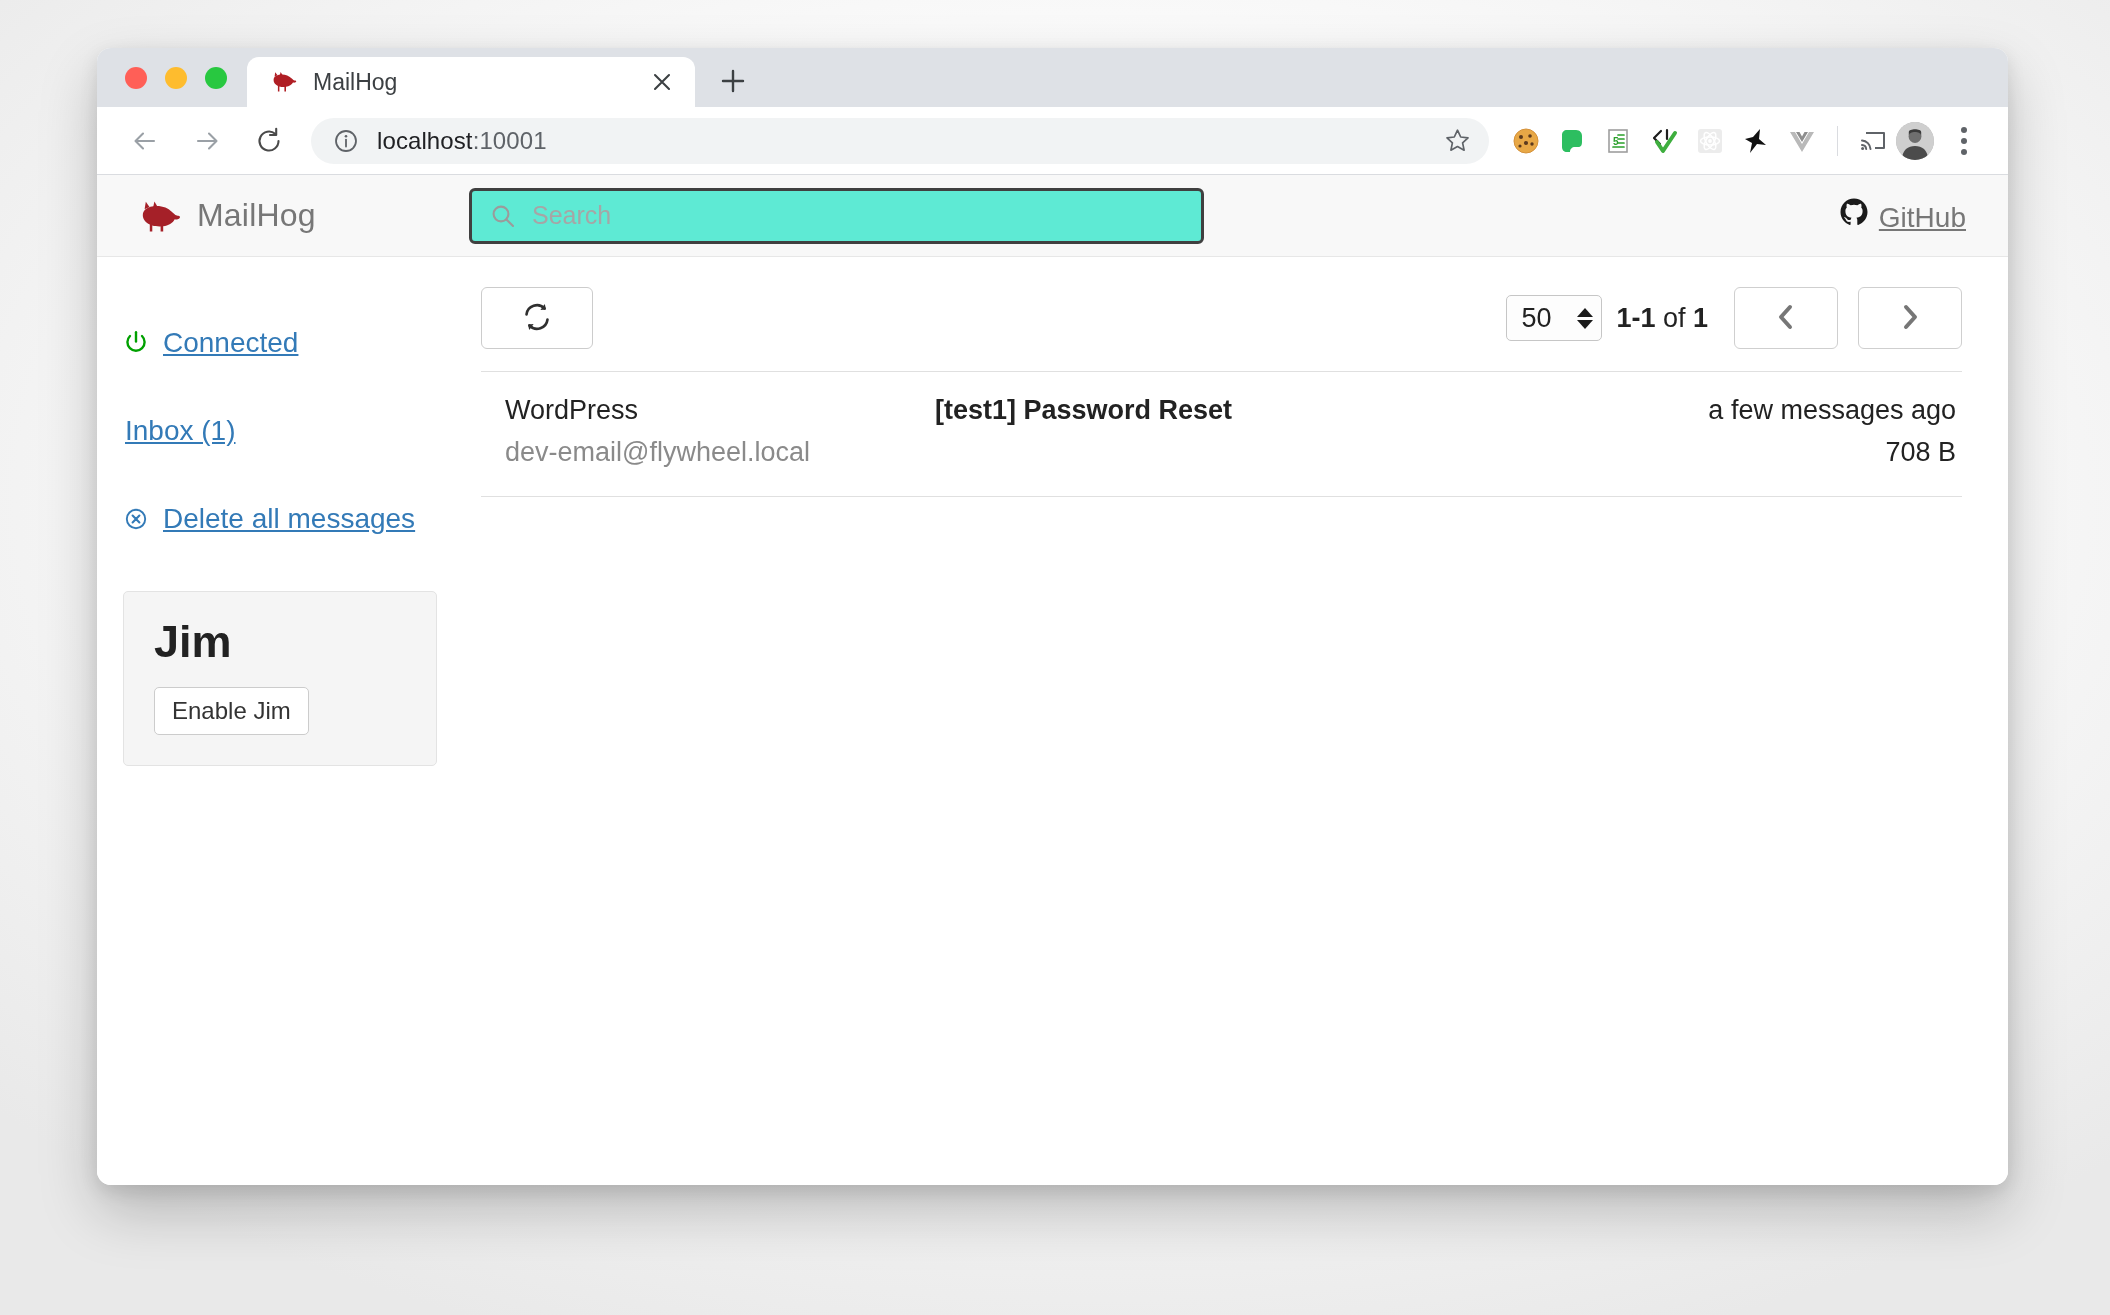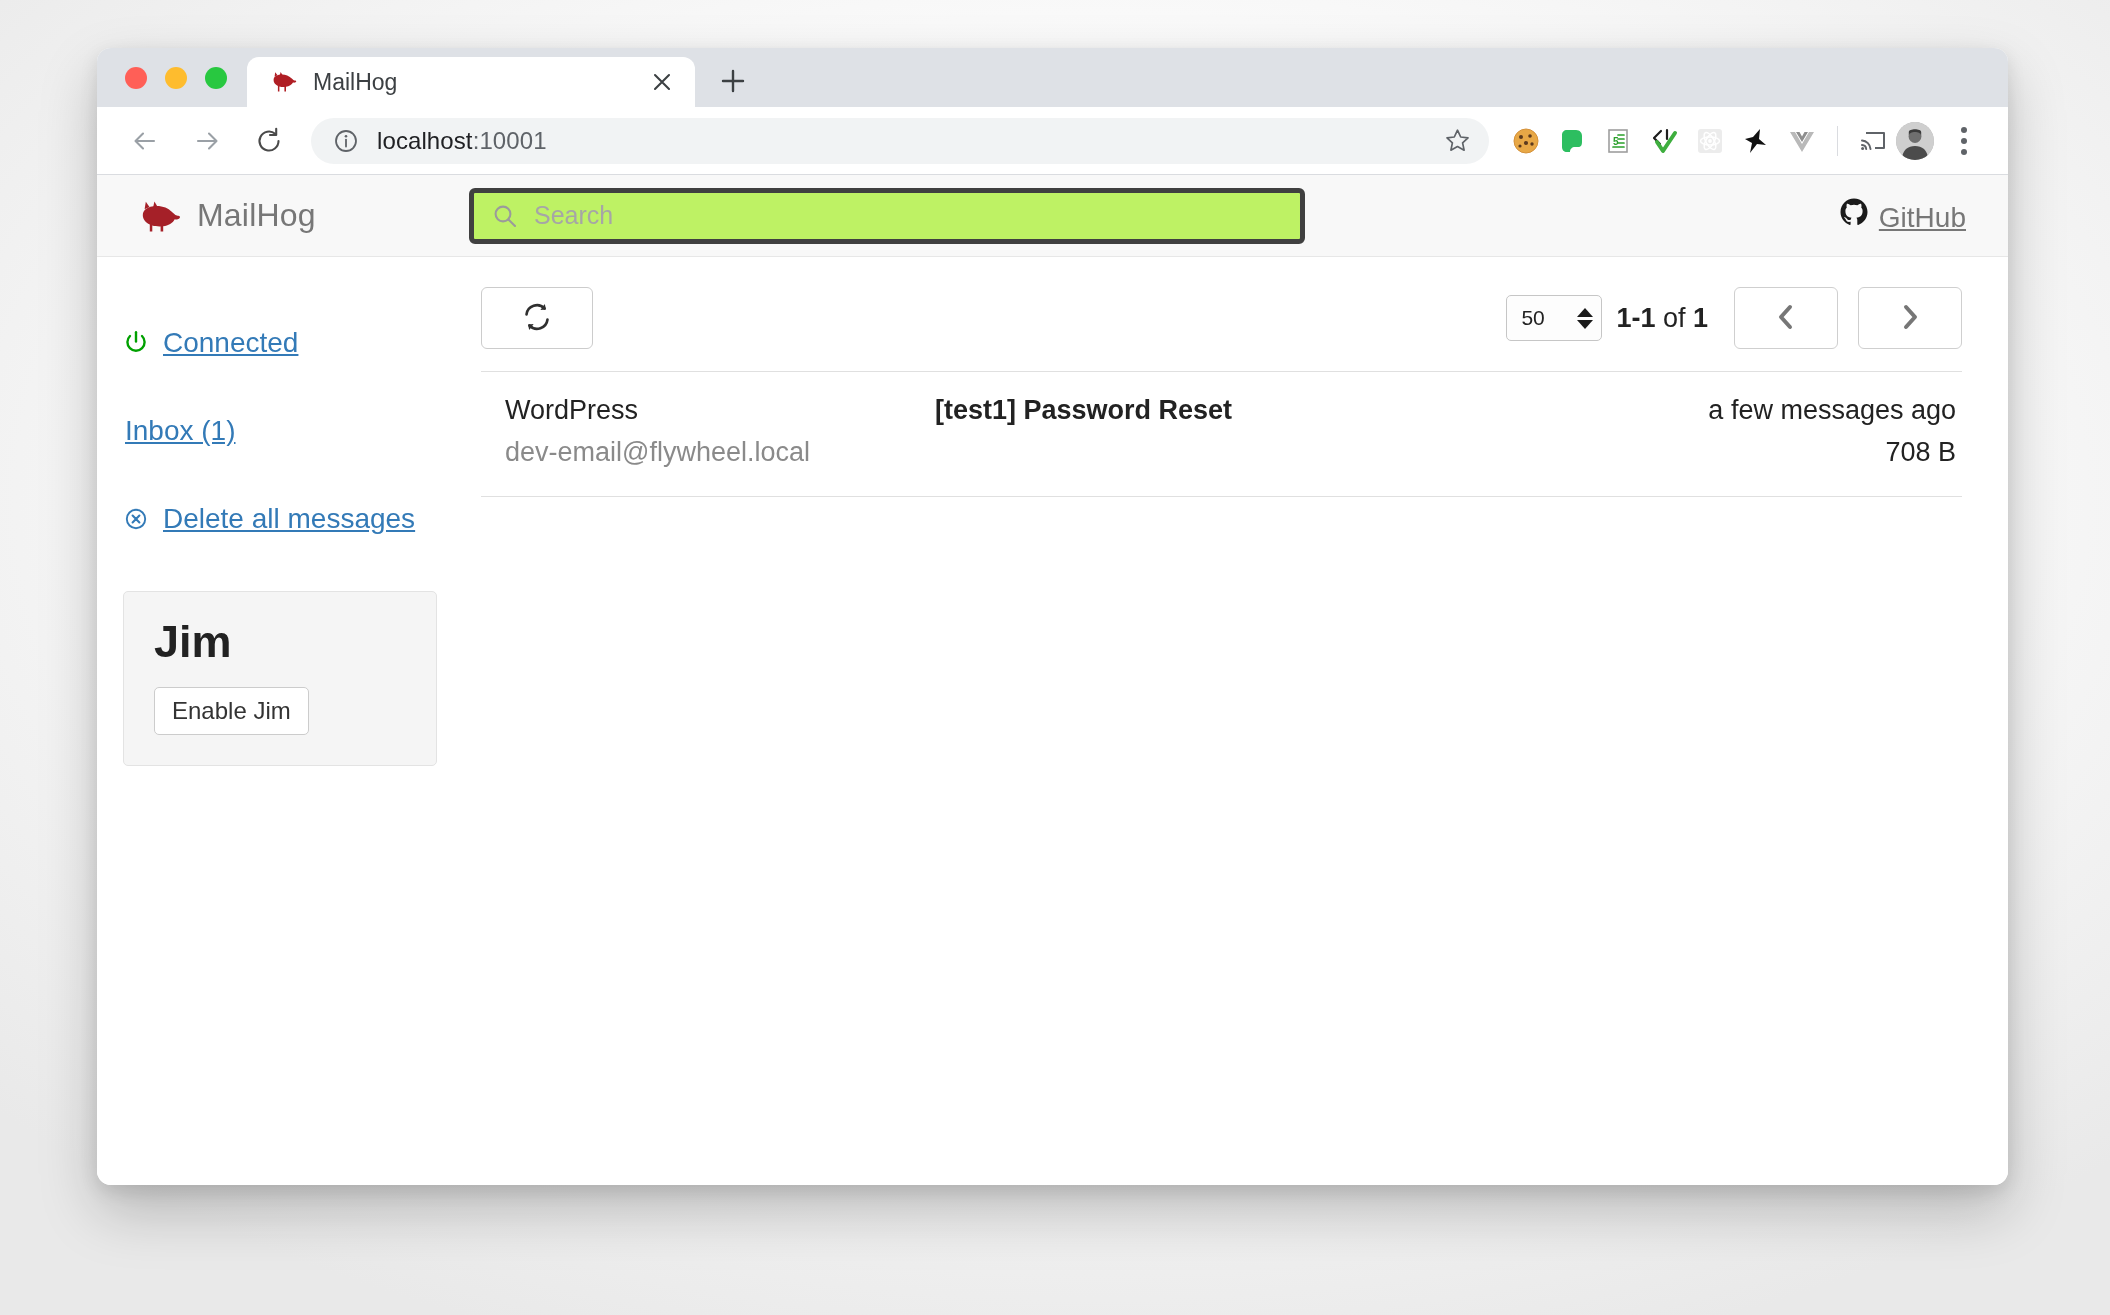--- a/index.html
+++ b/index.html
@@ -177,24 +177,24 @@
     flex: 0 0 auto;
   }
   .brand {
     display: flex; align-items: center;
     width: 330px; flex: 0 0 auto;
   }
   .brand-logo { width: 42px; height: 32px; margin-right: 16px; flex:0 0 auto; }
   .brand-name { font-size: 32px; color: #777777; letter-spacing: 0.2px; }
 
   .search-wrap {
-    width: 836px;
+    width: 735px;
     height: 56px;
-    background: #bef264;
-    border: 5px solid #404040;
+    background: #5eead4;
+    border: 3px solid #404040;
     border-radius: 6px;
     display: flex;
     align-items: center;
     padding: 0 18px;
     box-sizing: border-box;
     flex: 0 0 auto;
   }
   .search-wrap .mag { color: #9b9b9b; margin-right: 14px; display:flex; flex:0 0 auto; }
   .search-input {
     border: none; outline: none; background: transparent;
@@ -290,21 +290,21 @@
   }
   .pager { margin-left: auto; display: flex; align-items: center; }
   .page-size {
     width: 96px; height: 46px;
     border: 1px solid #c6c6c6;
     border-radius: 5px;
     background: #fdfdfd;
     display: flex; align-items: center;
     padding: 0 8px 0 14px;
     box-sizing: border-box;
-    font-size: 21px;
+    font-size: 27px;
     color: #222;
     flex: 0 0 auto;
   }
   .page-size .spin { margin-left: auto; display: flex; flex-direction: column; align-items:center; gap:3px; }
   .page-size .spin i {
     width: 0; height: 0; display: block;
     border-left: 8px solid transparent;
     border-right: 8px solid transparent;
   }
   .page-size .spin i.up { border-bottom: 9px solid #1a1a1a; }

